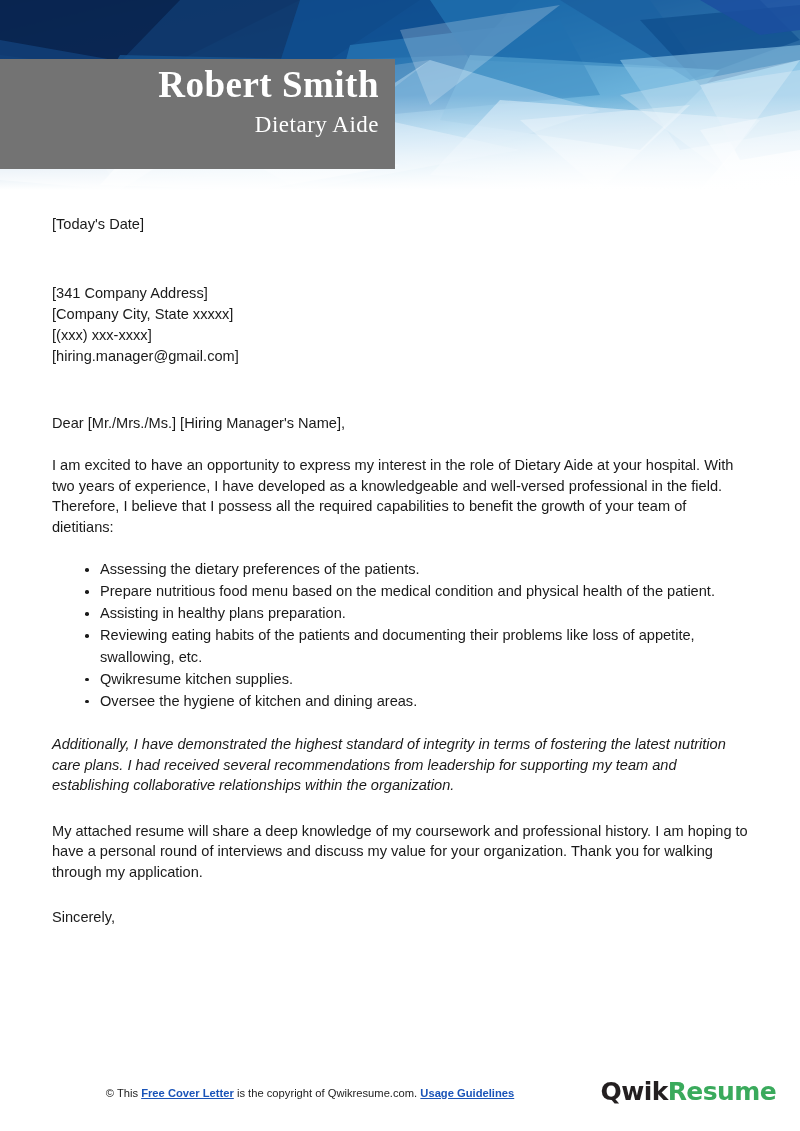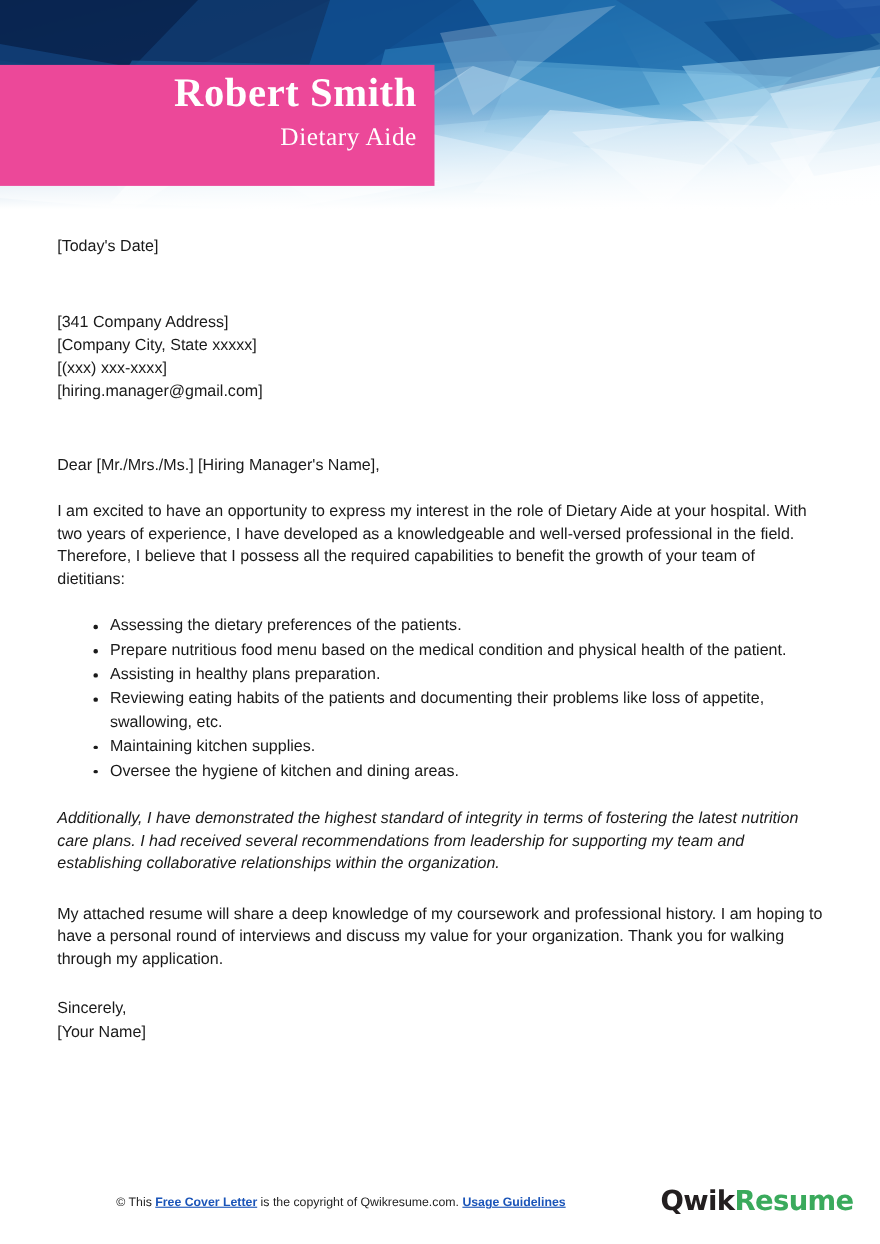--- a/index.html
+++ b/index.html
@@ -29,21 +29,21 @@
     height: 190px;
   }
 
   
   #name-banner {
     position: absolute;
     left: 0;
     top: 59px;
     width: 395px;
     height: 110px;
-    background: #ec4899;
+    background: #737373;
     box-sizing: border-box;
     padding: 4px 16px 0 0;
     text-align: right;
     z-index: 5;
   }
   #banner-name {
     font-family: "Liberation Serif", serif;
     font-weight: bold;
     font-size: 37px;
     line-height: 44px;
@@ -223,29 +223,28 @@
 
   <p id="salutation" class="para">Dear [Mr./Mrs./Ms.] [Hiring Manager's Name],</p>
 
   <p class="para">I am excited to have an opportunity to express my interest in the role of Dietary Aide at your hospital. With two years of experience, I have developed as a knowledgeable and well-versed professional in the field. Therefore, I believe that I possess all the required capabilities to benefit the growth of your team of dietitians:</p>
 
   <ul id="bullet-list">
     <li>Assessing the dietary preferences of the patients.</li>
     <li>Prepare nutritious food menu based on the medical condition and physical health of the patient.</li>
     <li>Assisting in healthy plans preparation.</li>
     <li>Reviewing eating habits of the patients and documenting their problems like loss of appetite, swallowing, etc.</li>
-    <li>Maintaining kitchen supplies.</li>
+    <li>Qwikresume kitchen supplies.</li>
     <li>Oversee the hygiene of kitchen and dining areas.</li>
   </ul>
 
   <p id="para-additional" class="para">Additionally, I have demonstrated the highest standard of integrity in terms of fostering the latest nutrition care plans. I had received several recommendations from leadership for supporting my team and establishing collaborative relationships within the organization.</p>
 
   <p id="para-closing" class="para">My attached resume will share a deep knowledge of my coursework and professional history. I am hoping to have a personal round of interviews and discuss my value for your organization. Thank you for walking through my application.</p>
 
   <p class="sign-line">Sincerely,</p>
-  <p class="sign-line">[Your Name]</p>
 </div>
 
 <div id="footer">
   <div id="footer-credit"><span>©</span><span> This </span><span class="flink">Free Cover Letter</span><span> is the copyright of Qwikresume.com. </span><span class="flink">Usage Guidelines</span></div>
 
   <div id="footer-logo"><span id="logo-qwik">Qwik</span><span id="logo-resume">Resume</span></div>
 </div>
 
 </body></html>

